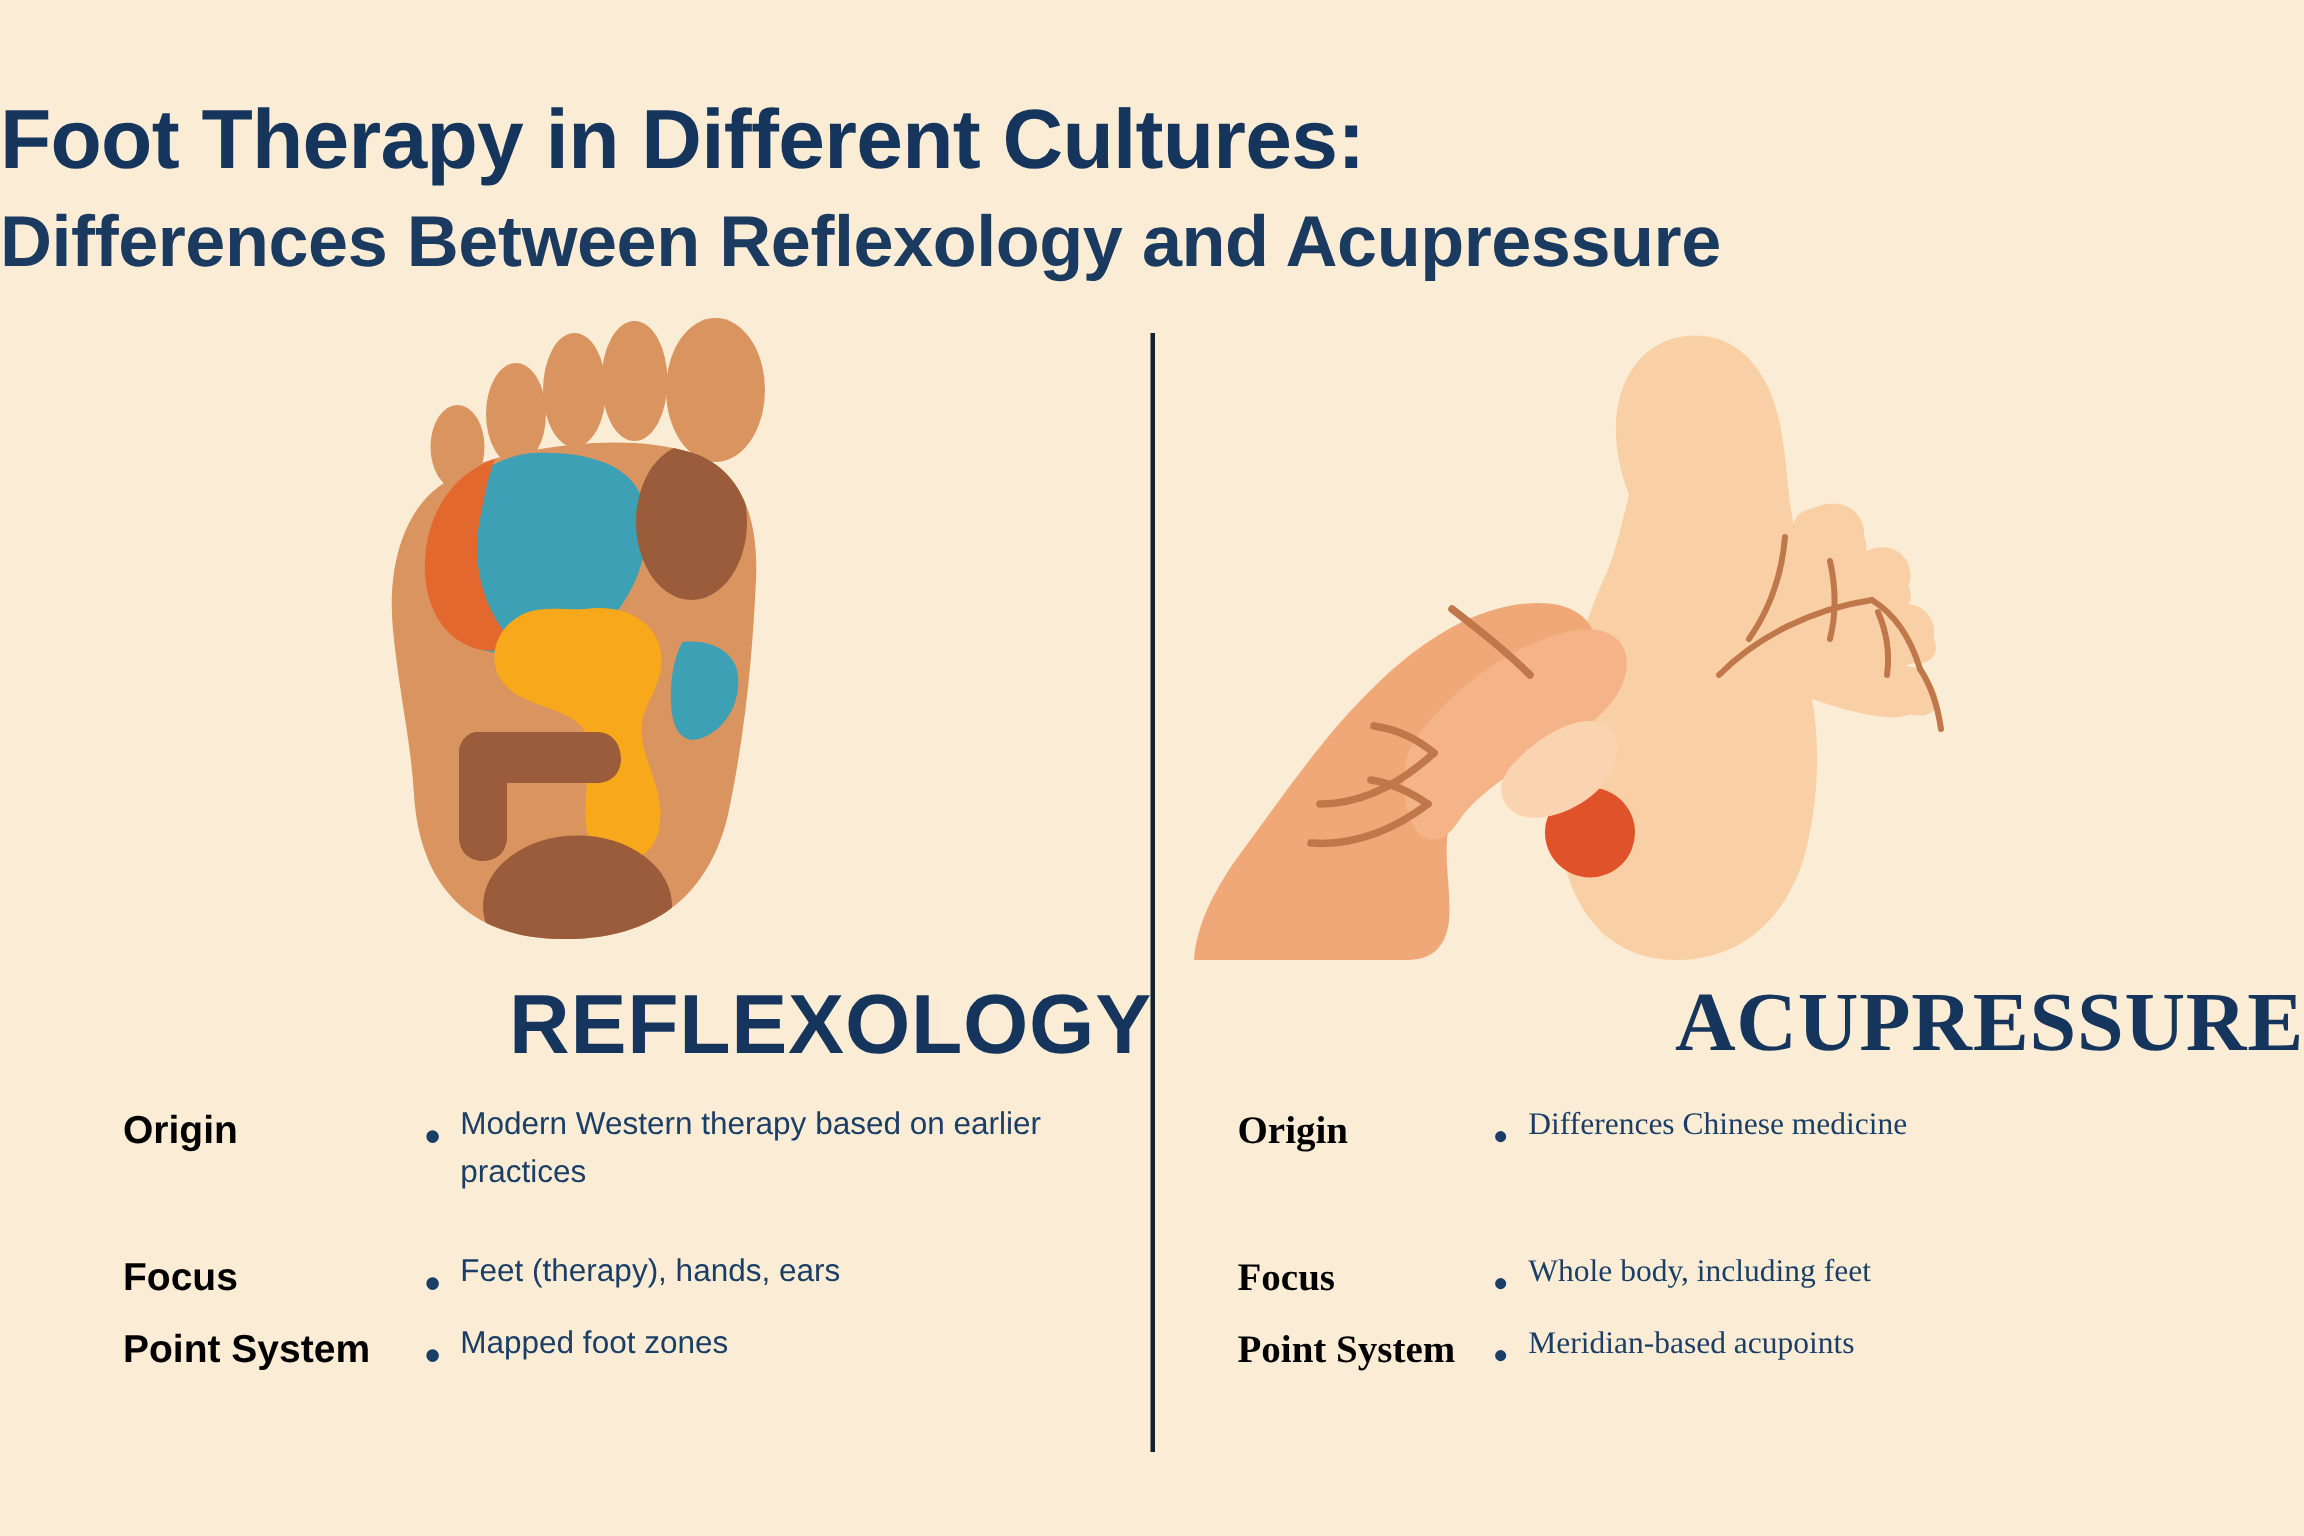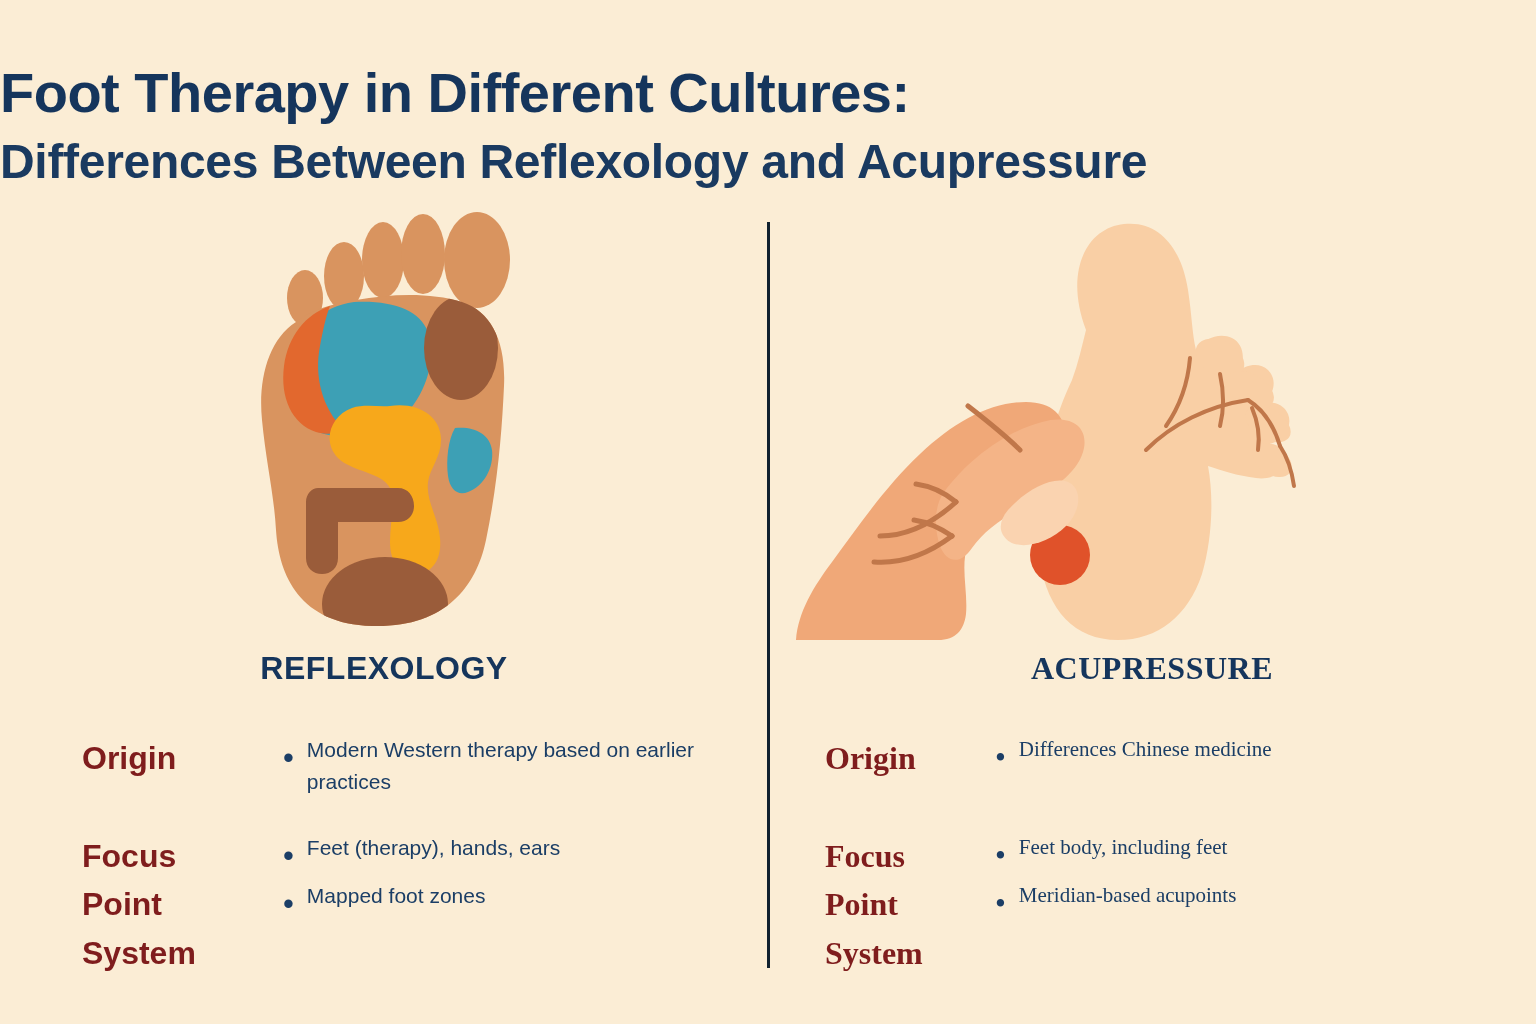--- a/index.html
+++ b/index.html
@@ -81,44 +81,44 @@
     display: block;
     width: 768px;
     height: 430px;
   }
 
   .section-heading {
     position: absolute;
     top: 440px;
     left: 0;
     width: 768px;
-    text-align: center;
-    font-size: 32px;
+    text-align: right;
+    font-size: 56px;
     font-weight: bold;
     color: #15355C;
     letter-spacing: 0.5px;
     margin: 0;
   }
 
   
   .spec-table {
     position: absolute;
     top: 524px;
     left: 0;
     width: 768px;
   }
   .spec-row {
     position: relative;
     display: flex;
     align-items: flex-start;
   }
   .spec-label {
-    font-size: 32px;
+    font-size: 26px;
     font-weight: bold;
-    color: #7f1d1d;
+    color: #000000;
     line-height: 1.52;
     flex: 0 0 auto;
   }
   .spec-bullet-wrap {
     position: absolute;
     display: flex;
     align-items: flex-start;
   }
   .bullet-dot {
     font-size: 31px;
@@ -359,21 +359,21 @@
         <span class="spec-bullet-wrap">
           <span class="bullet-dot">•</span>
           <span class="spec-value">Differences Chinese medicine</span>
         </span>
       </div>
 
       <div class="spec-row row-focus">
         <span class="spec-label">Focus</span>
         <span class="spec-bullet-wrap">
           <span class="bullet-dot">•</span>
-          <span class="spec-value">Feet body, including feet</span>
+          <span class="spec-value">Whole body, including feet</span>
         </span>
       </div>
 
       <div class="spec-row row-points">
         <span class="spec-label">Point System</span>
         <span class="spec-bullet-wrap">
           <span class="bullet-dot">•</span>
           <span class="spec-value">Meridian-based acupoints</span>
         </span>
       </div>

